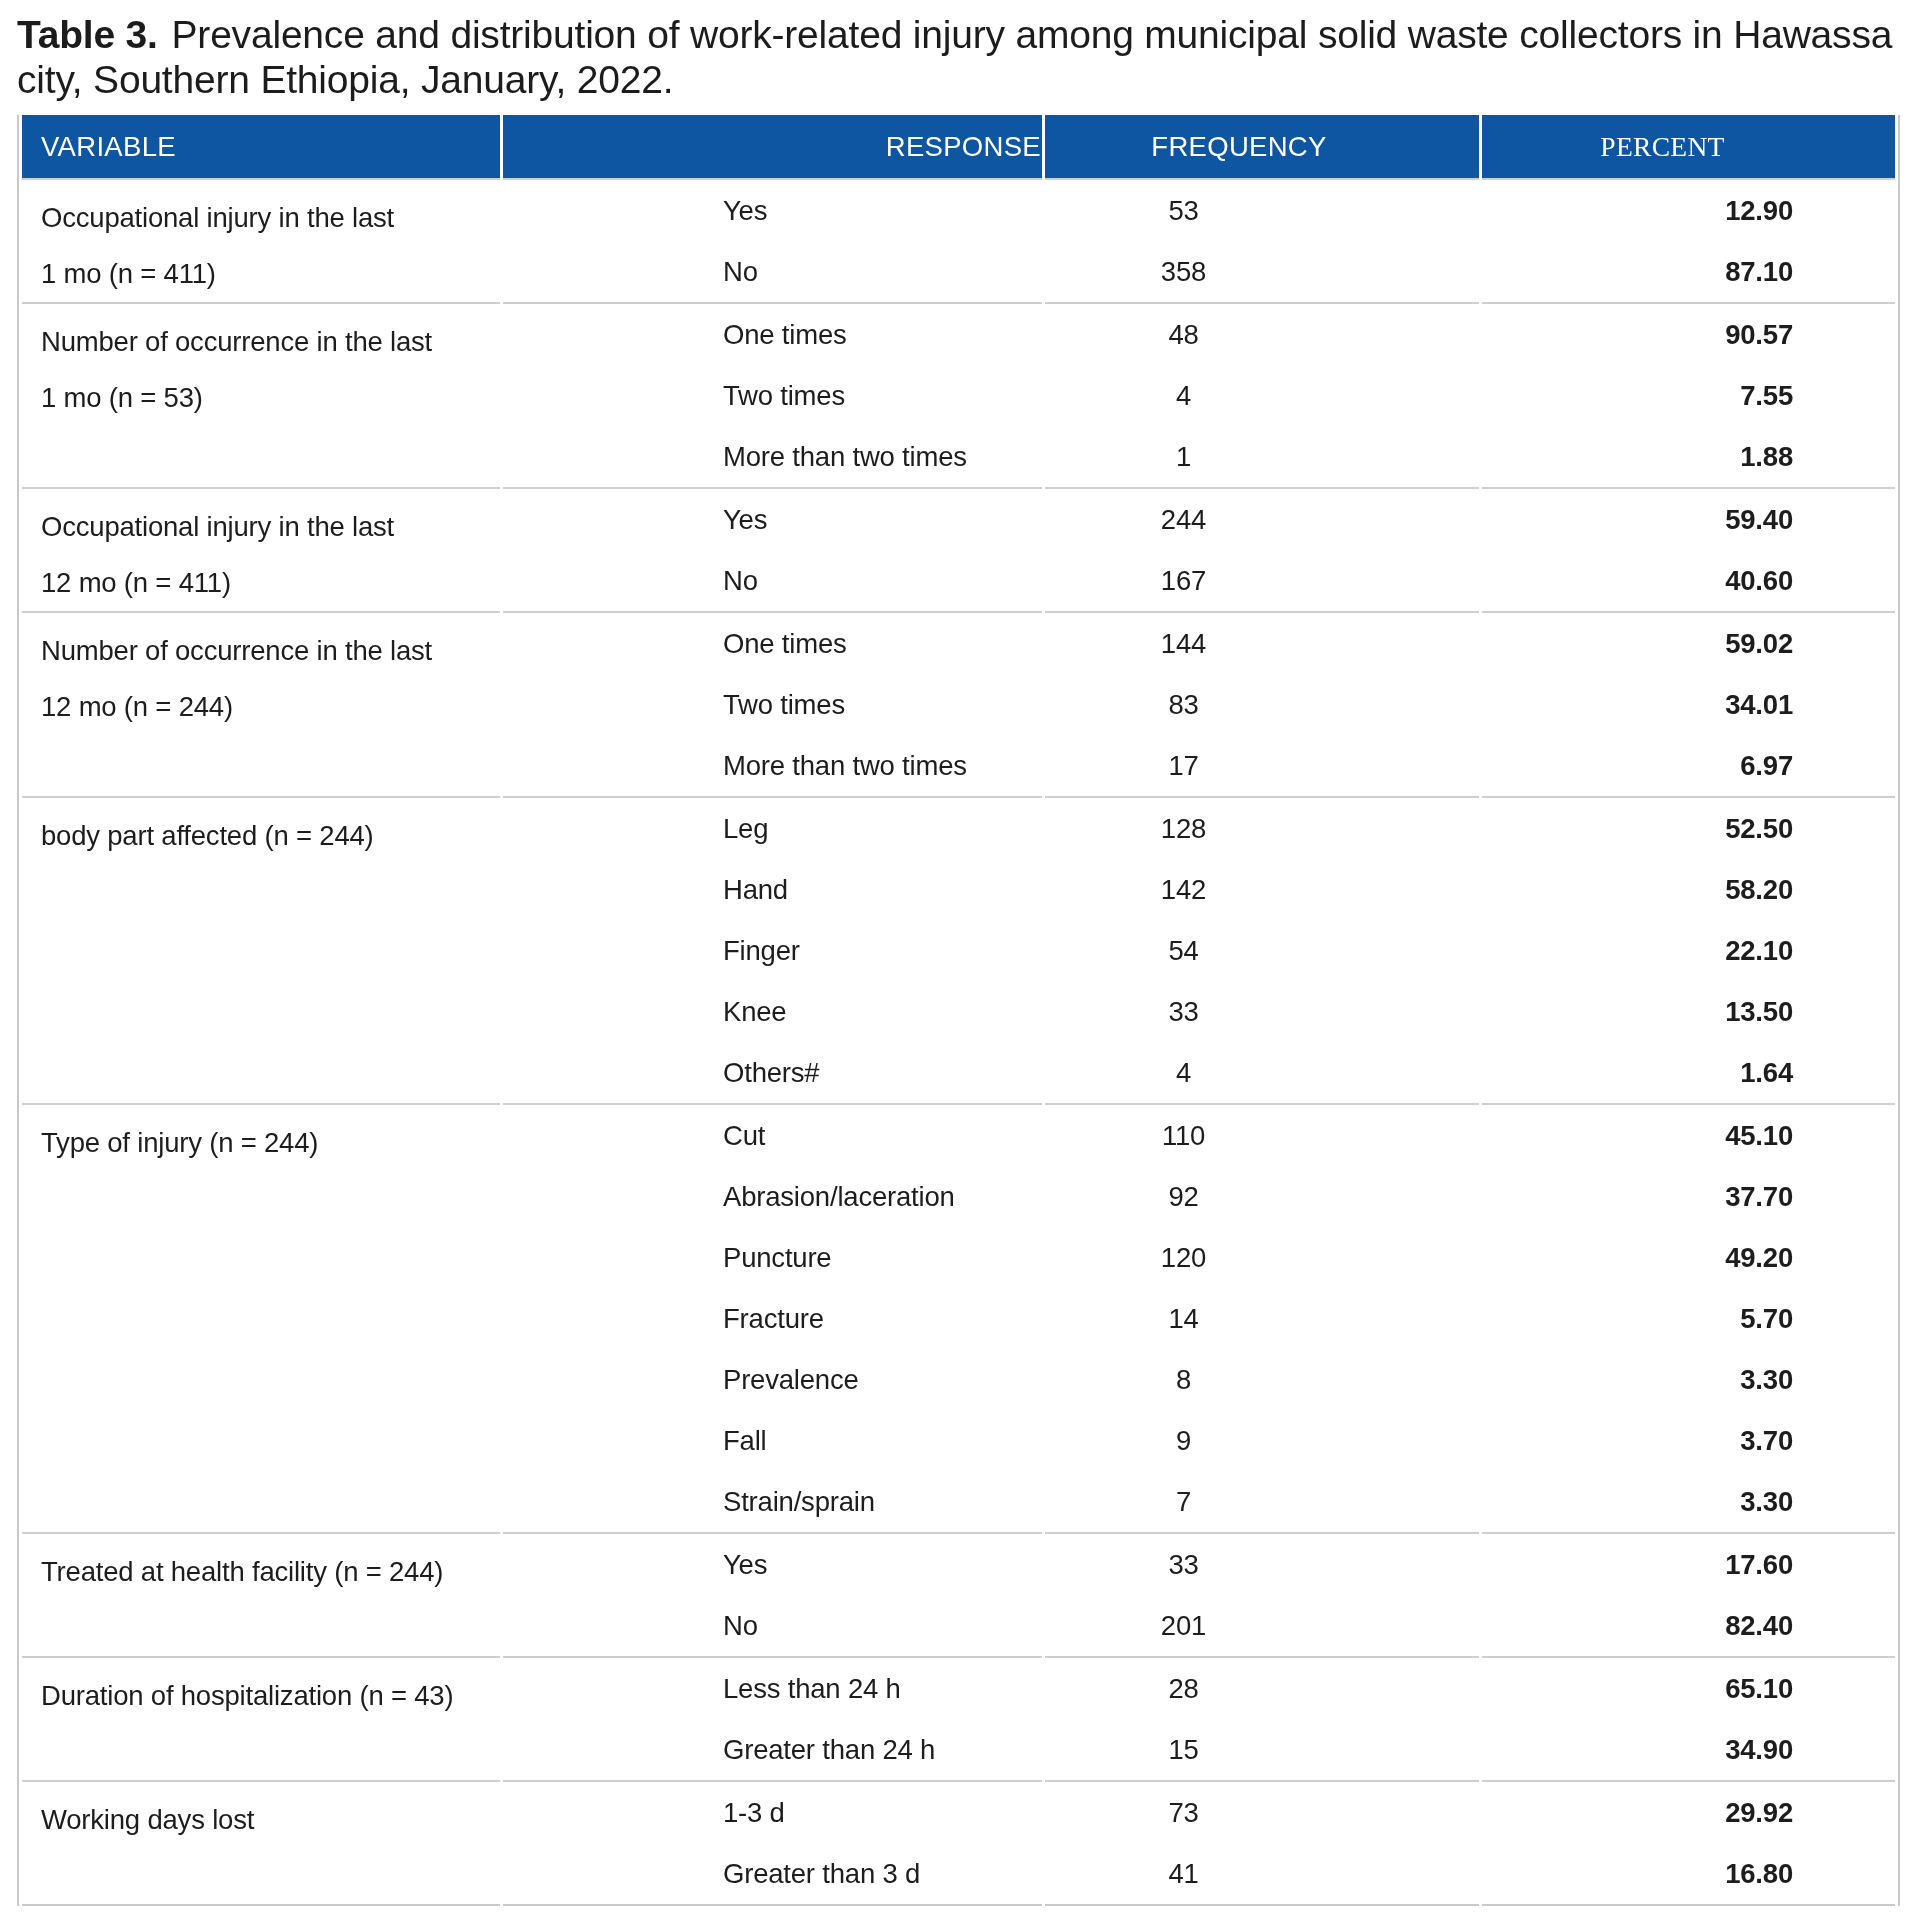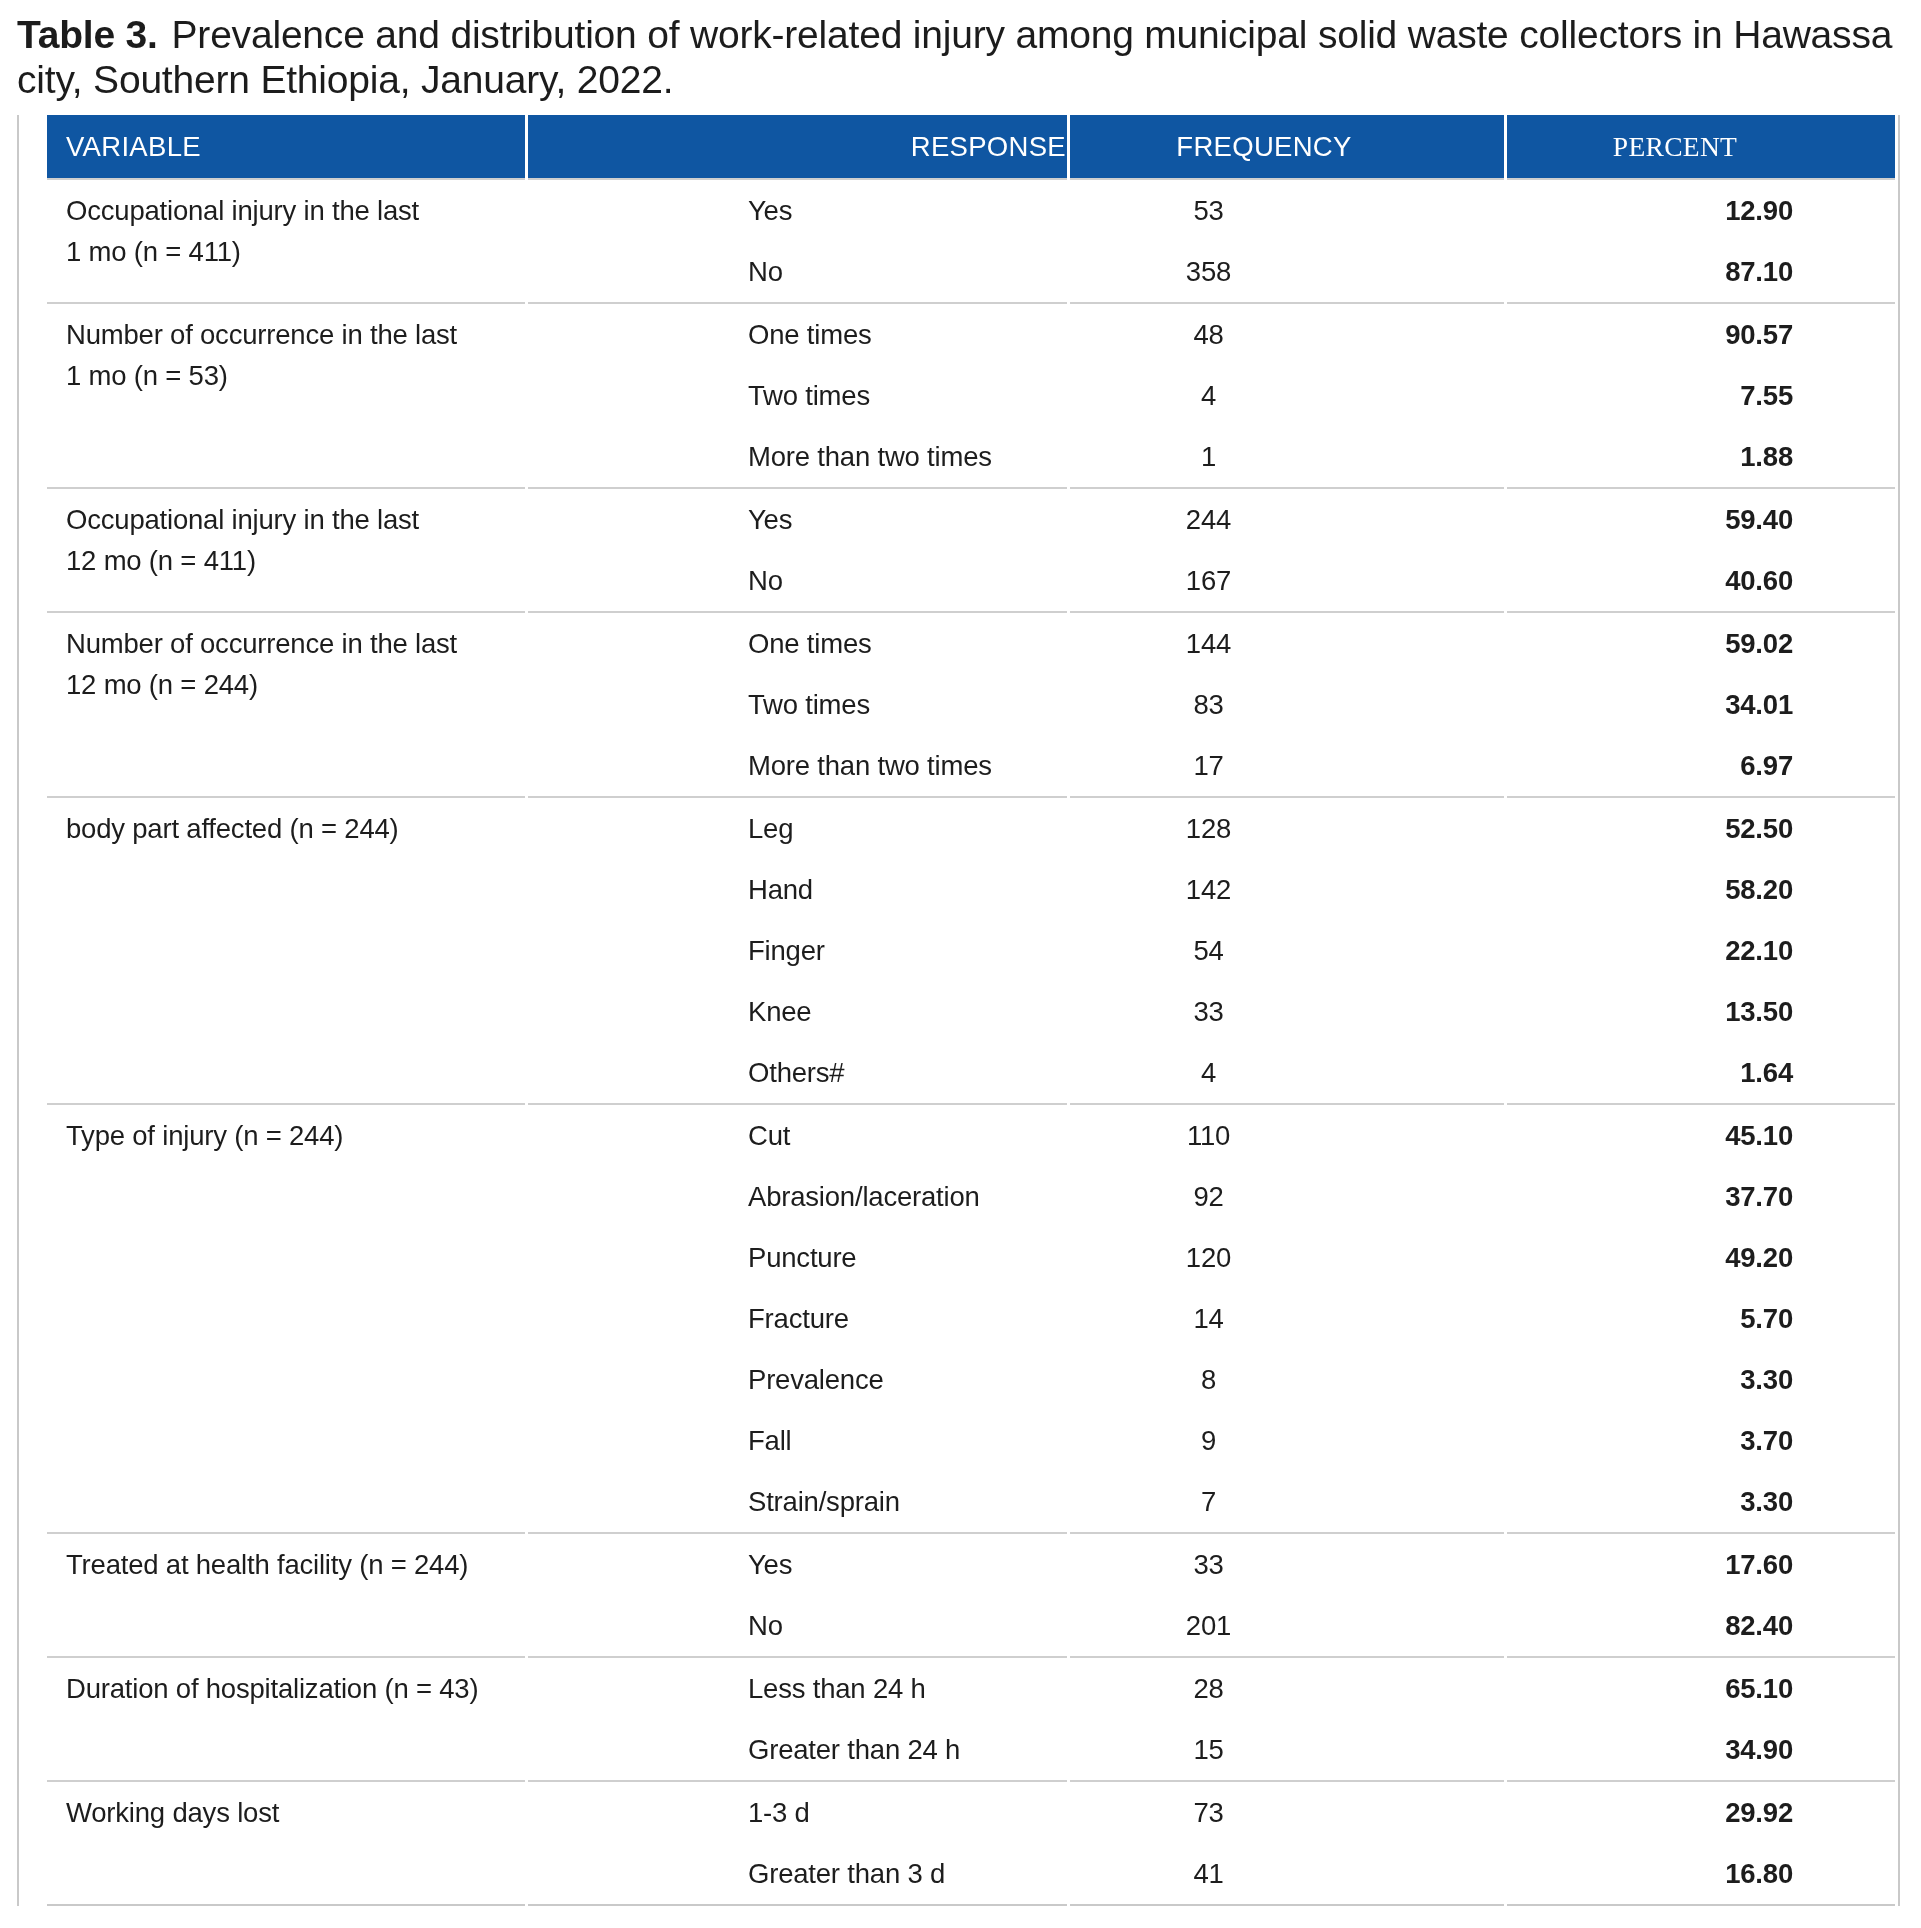--- a/index.html
+++ b/index.html
@@ -32,21 +32,20 @@
   .table-wrap {
     width: 1879px;
     border-left: 2.6px solid #c9c9c9;
     border-right: 2.6px solid #c9c9c9;
   }
   table {
     width: 100%;
     border-collapse: separate;
     border-spacing: 3.4px 0;
     table-layout: fixed;
-    padding-left: 25px;
   }
   th {
     background: #0f56a2;
     color: #ffffff;
     font-weight: normal;
     font-size: 27.5px;
     height: 61px;
     vertical-align: middle;
     letter-spacing: 0.3px;
   }
@@ -57,21 +56,21 @@
   td {
     font-size: 27.5px;
     height: 59px;
     vertical-align: middle;
     letter-spacing: -0.2px;
     color: #1d1d1d;
   }
   td.var {
     vertical-align: top;
     padding: 9.5px 6.9px 0 19px;
-    line-height: 41px;
+    line-height: 56px;
     white-space: pre-line;
   }
   td.resp { padding-left: 220px; }
   td.freq { text-align: center; padding-right: 158px; }
   td.pct  { text-align: right; padding-right: 102px; font-weight: bold; }
   tr.gstart > td { border-top: 2.6px solid #cfcfcf; }
   tr.glast  > td { border-bottom: 2.6px solid #c9c9c9; }
   td.vlast { border-bottom: 2.6px solid #c9c9c9; }
 </style>
 </head>

